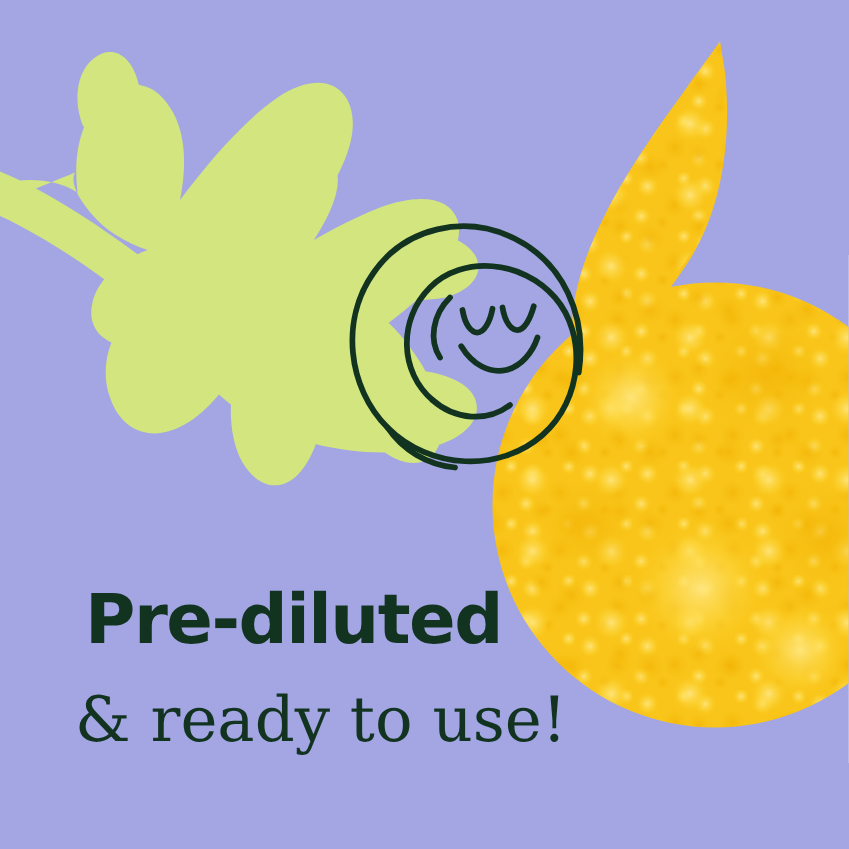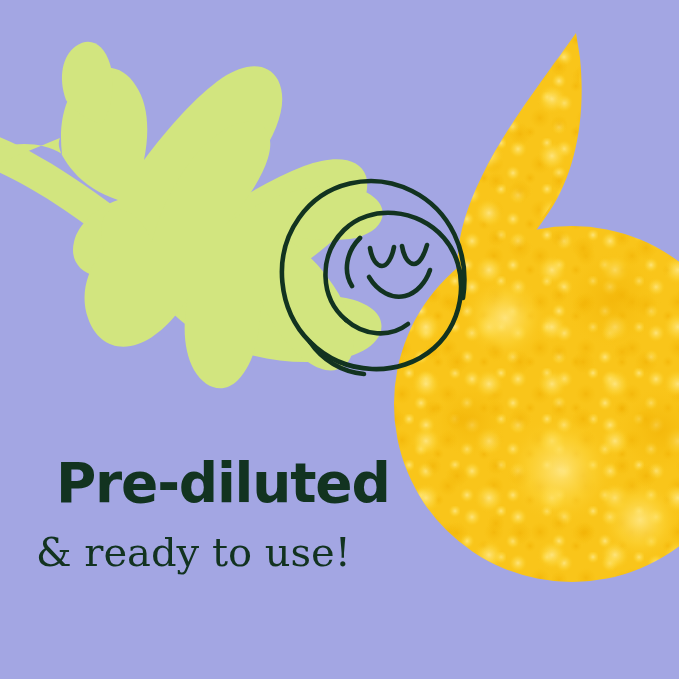--- a/index.html
+++ b/index.html
@@ -27,36 +27,36 @@
     display: block;
   }
   .text-block {
     position: absolute;
     left: 0;
     top: 452px;
     width: 679px;
     pointer-events: none;
   }
   .headline {
-    margin: 0;
+    margin: 12px;
     padding: 0 0 0 56px;
     font-family: "DejaVu Sans", "Liberation Sans", sans-serif;
     font-weight: bold;
     font-size: 55px;
     line-height: 62px;
     letter-spacing: -1.2px;
     color: #123320;
     white-space: nowrap;
   }
   .subline {
     margin: 0;
-    padding: 10px 0 0 36px;
+    padding: 10px 0 0 60px;
     font-family: "DejaVu Serif", "Liberation Serif", serif;
     font-weight: normal;
-    font-size: 40px;
+    font-size: 50px;
     line-height: 56px;
     letter-spacing: 0px;
     color: #123320;
     white-space: nowrap;
   }
 </style>
 </head>
 <body>
 
 <div id="canvas">

